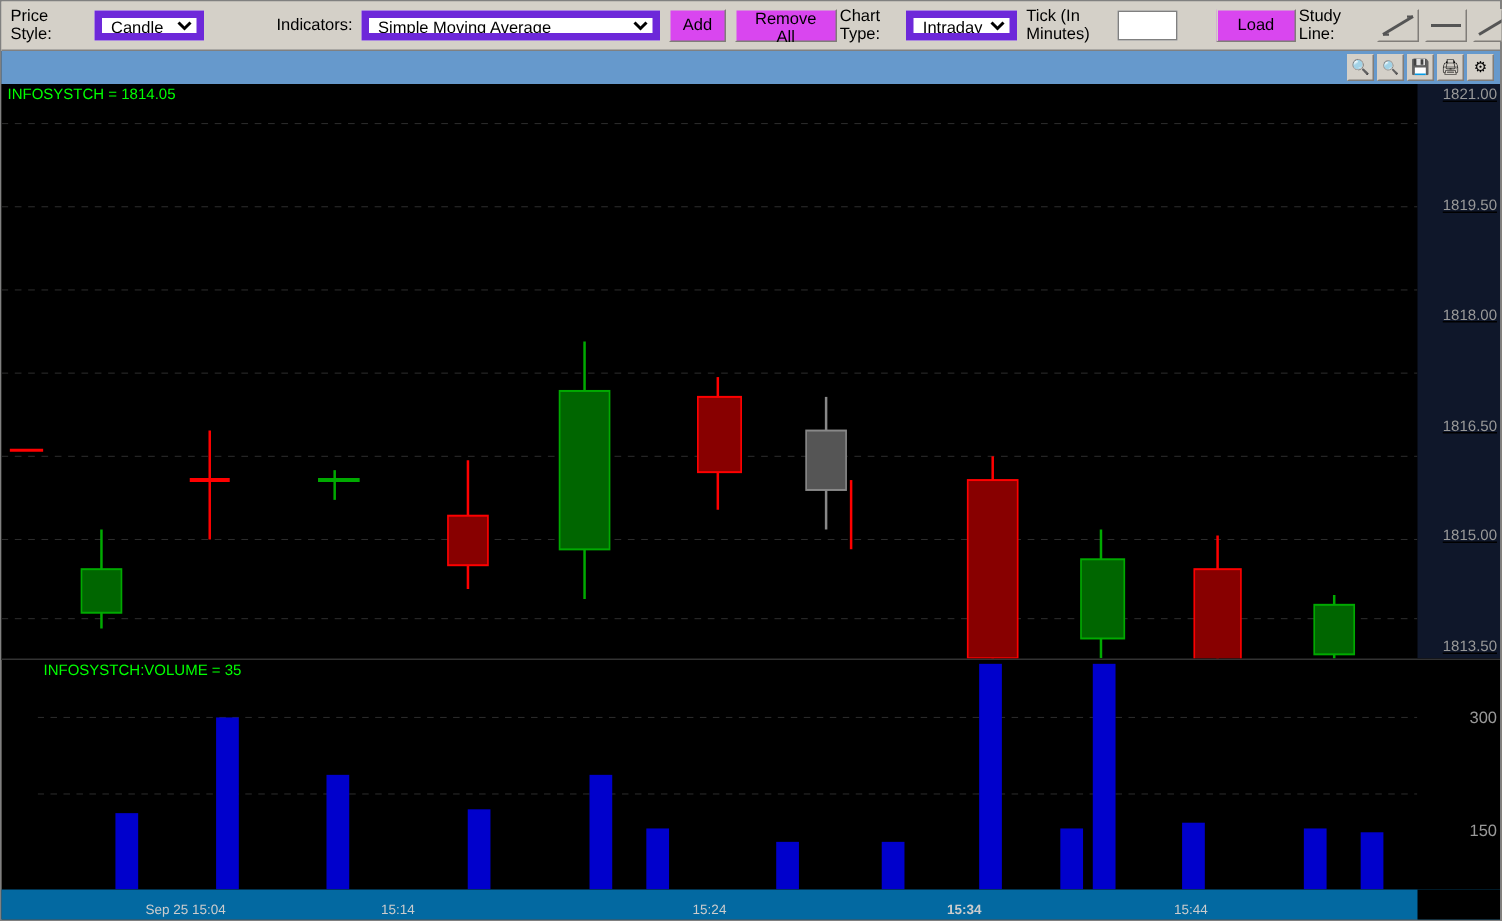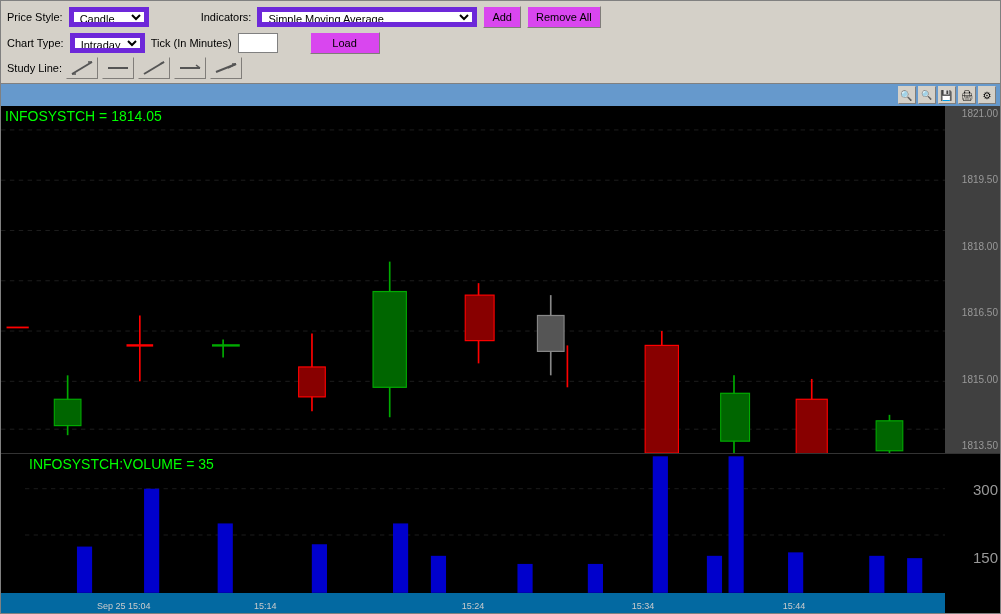--- a/index.html
+++ b/index.html
@@ -2,21 +2,21 @@
 <html><head>
   <meta charset="utf-8">
   <style>
     * { box-sizing: border-box; margin: 0; padding: 0; }
     body { font-family: Arial, sans-serif; font-size: 12px; background: #d4d0c8; width: 1001px; height: 614px; overflow: hidden; }
     
     .window { width: 1001px; height: 614px; border: 1px solid #808080; background: #d4d0c8; display: flex; flex-direction: column; }
     
     .title-bar { background: #000080; color: white; padding: 2px 4px; font-size: 11px; font-weight: bold; height: 18px; display: flex; align-items: center; }
     
-    .toolbar { padding: 4px 6px; background: #d4d0c8; display: flex; flex-direction: column; gap: 2px; border-bottom: 1px solid #808080; }
+    .toolbar { padding: 4px 6px; background: #d4d0c8; display: flex; flex-direction: row; gap: 2px; border-bottom: 1px solid #808080; }
     
     .toolbar-row { display: flex; align-items: center; gap: 6px; height: 24px; }
     
     label { font-size: 11px; color: #000; }
     
     select { font-size: 11px; height: 20px; border: 5px solid #6d28d9; background: white; padding: 0 2px; }
     
     input[type="text"] { font-size: 11px; height: 20px; border: 1px solid #808080; background: white; padding: 0 4px; width: 40px; }
     
     button { font-size: 11px; height: 22px; border: 1px outset #d4d0c8; background: #d946ef; padding: 0 8px; cursor: pointer; color: #000; }
@@ -30,29 +30,29 @@
     .chart-toolbar { height: 22px; background: #6699cc; display: flex; align-items: center; justify-content: flex-end; padding: 0 4px; gap: 2px; }
     
     .chart-icon { width: 18px; height: 18px; background: #d4d0c8; border: 1px outset #d4d0c8; display: flex; align-items: center; justify-content: center; font-size: 10px; cursor: pointer; color: #000; }
     
     .charts-container { flex: 1; display: flex; flex-direction: column; }
     
     .main-chart { flex: 2.5; background: #000; position: relative; overflow: hidden; border-bottom: 1px solid #333; }
     
     .volume-chart { flex: 1; background: #000; position: relative; overflow: hidden; margin-left: 24px; }
     
-    .chart-label { position: absolute; top: 2px; left: 4px; color: #00ff00; font-size: 14px; z-index: 10; }
-    
-    .price-axis { position: absolute; right: 0; top: 0; bottom: 0; width: 55px; background: #404040; display: flex; flex-direction: column; justify-content: space-between; padding: 2px 2px; }
+    .chart-label { position: absolute; top: 2px; left: 4px; color: #00ff00; font-size: 10px; z-index: 10; }
+    
+    .price-axis { position: absolute; right: 0; top: 0; bottom: 0; width: 55px; background: #0f172a; display: flex; flex-direction: column; justify-content: space-between; padding: 2px 2px; text-decoration: underline; }
     
     .price-tick { color: #999; font-size: 10px; text-align: right; }
     
     .vol-axis { position: absolute; right: 0; top: 0; bottom: 0; width: 55px; background: #000; display: flex; flex-direction: column; justify-content: space-around; padding: 2px 2px; }
     
-    .vol-tick { color: #999; font-size: 15px; text-align: right; }
+    .vol-tick { color: #999; font-size: 11px; text-align: right; }
     
     .chart-canvas { position: absolute; left: 0; top: 0; right: 55px; bottom: 0; }
     
     .time-axis { height: 18px; background: #000; position: relative; }
     
     .time-label { position: absolute; color: #ccc; font-size: 9px; transform: translateX(-50%); bottom: 2px; }
   </style>
 </head>
 <body>
 
@@ -242,17 +242,17 @@
           <div class="vol-tick">300</div>
           <div class="vol-tick">150</div>
         </div>
       </div>
     </div>
 
     <div class="time-axis" style="background:#0369a1; height:20px; position:relative; border-right: 55px solid #000;">
       <span class="time-label" style="left:13%;">Sep 25  15:04</span>
       <span class="time-label" style="left:28%;">15:14</span>
       <span class="time-label" style="left:50%;">15:24</span>
-      <span class="time-label" style="left:68%;">15:34</span>
+      <span class="time-label" style="left:68%;font-weight:bold;">15:34</span>
       <span class="time-label" style="left:84%;">15:44</span>
     </div>
   </div>
 </div>
 
 </body></html>

